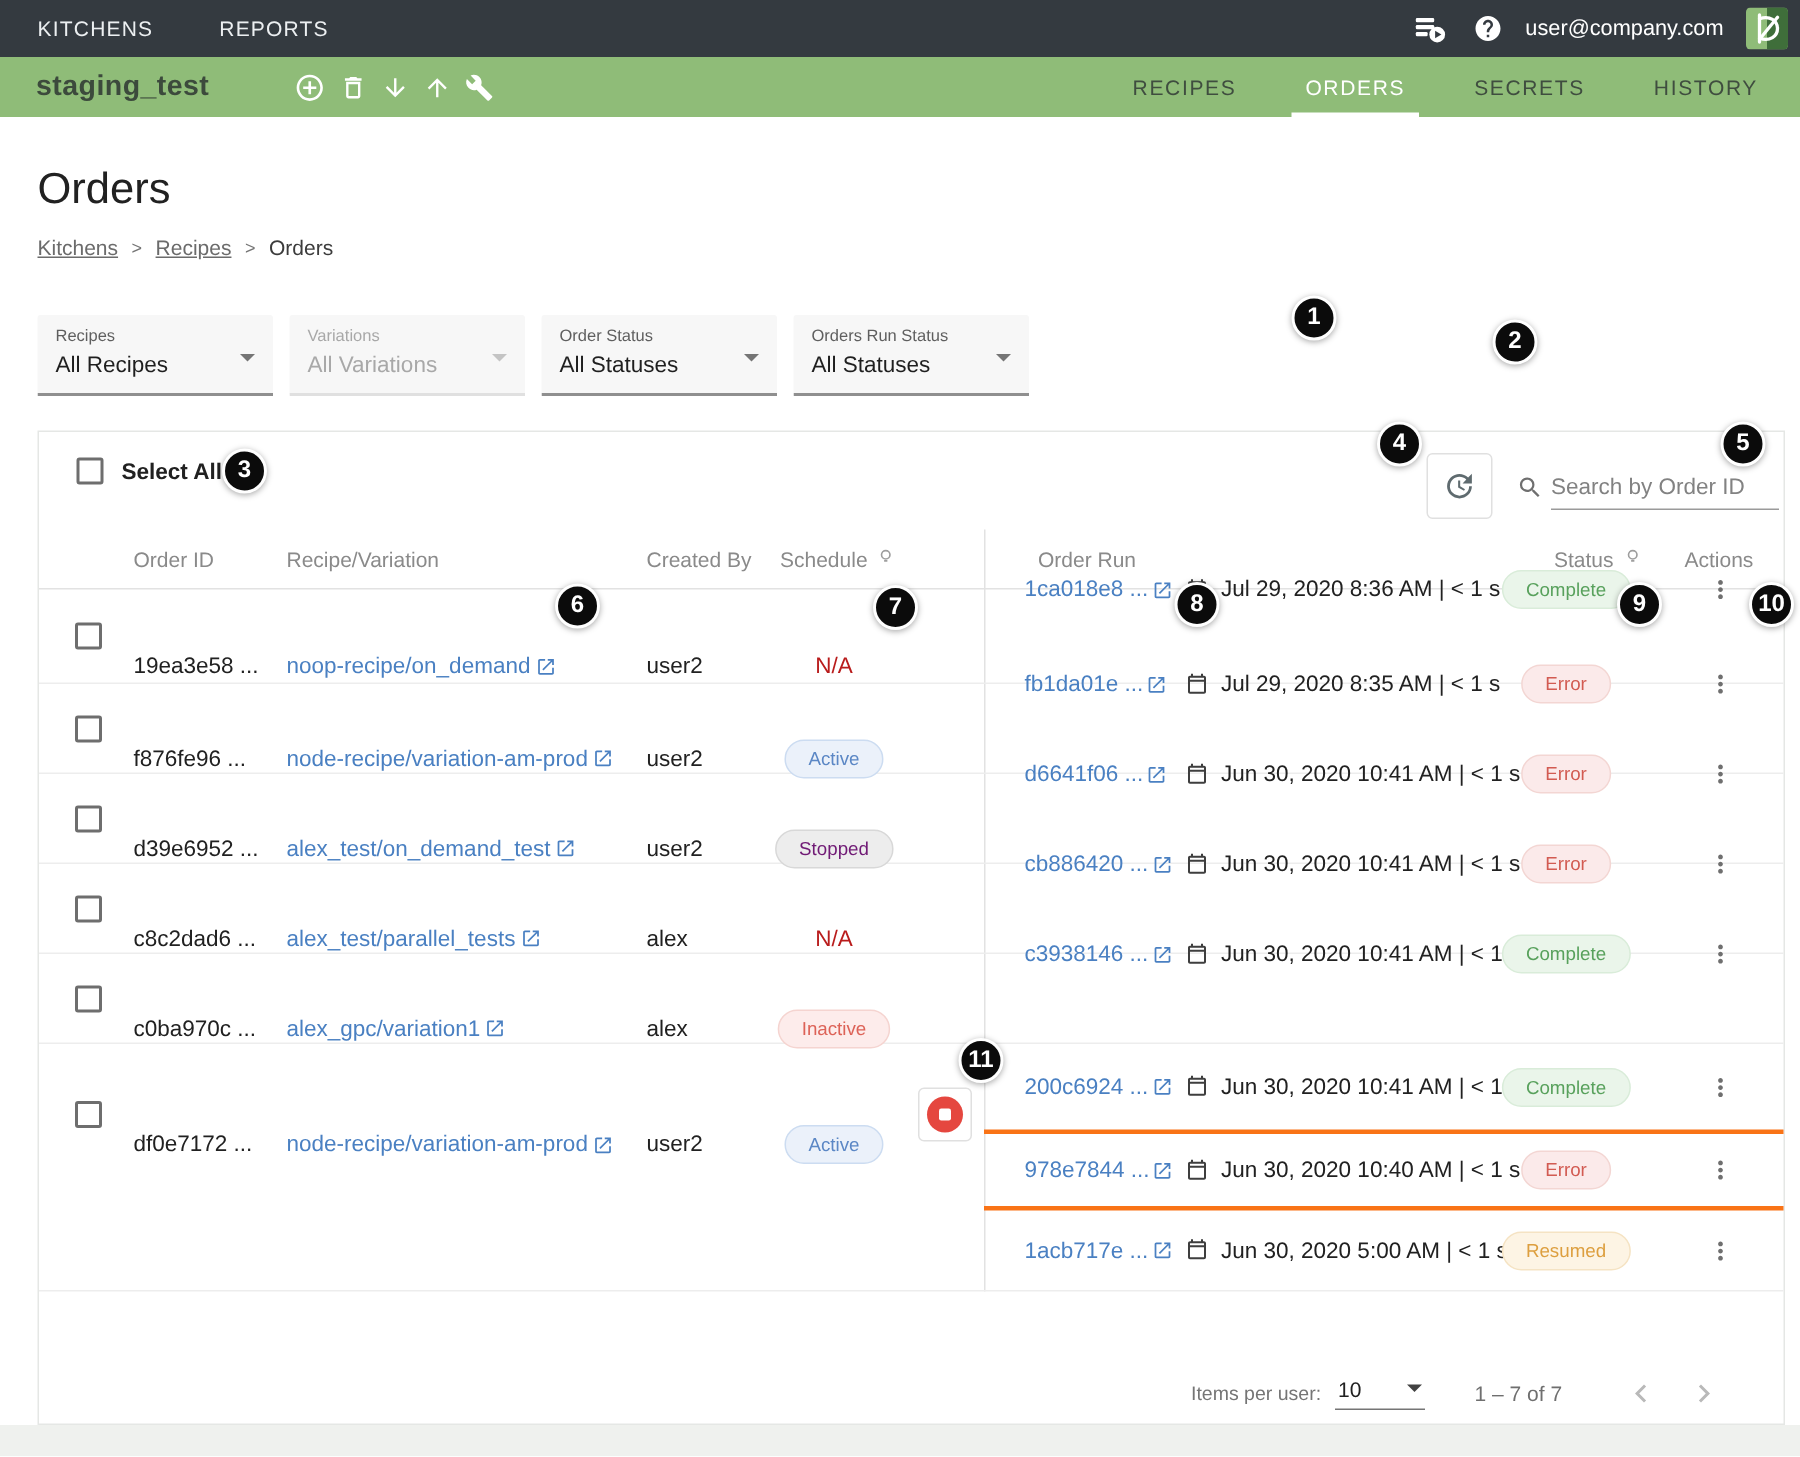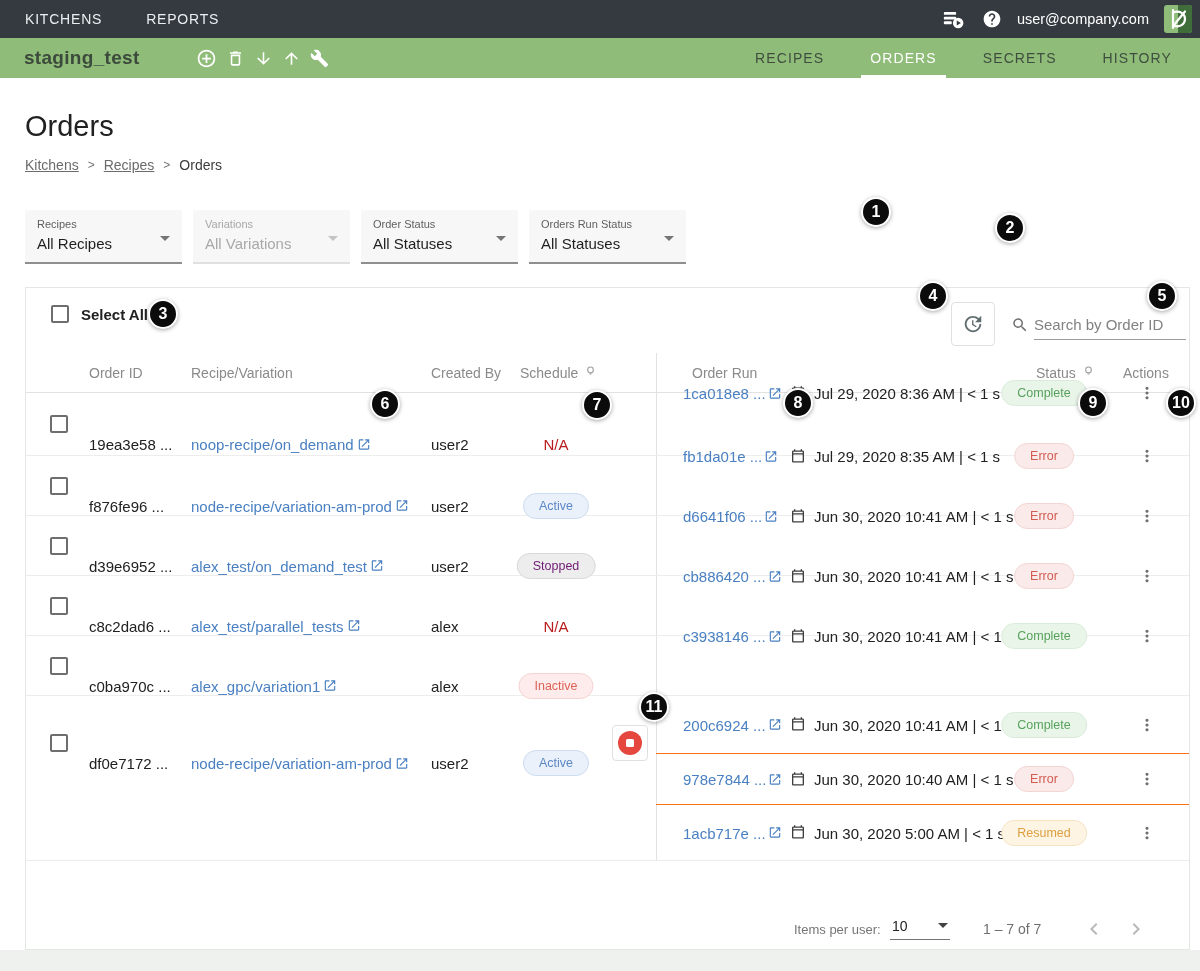--- a/index.html
+++ b/index.html
@@ -88,21 +88,21 @@
   .chip-stopped  { background:#ededed; color:#701a75; border-color:#d8d8d8; }
   .chip-inactive { background:#fdeceb; color:#dd6257; border-color:#f5d4d0; }
 
   .stop-btn { position:absolute; left:586px; top:50%; transform:translateY(-50%); width:36px; height:36px;
               background:#fff; border:1px solid #e0e0e0; border-radius:4px; display:flex; align-items:center; justify-content:center; cursor:pointer; }
   .stop-circle { width:24px; height:24px; border-radius:50%; background:#e5473f; display:flex; align-items:center; justify-content:center; }
   .stop-square { width:8px; height:8px; background:#fff; border-radius:1.5px; }
 
   .runs { position:absolute; left:630px; top:0; right:0; }
   .run-row { position:relative; }
-  .rr-border { border-top:1px solid #f97316;padding-left:30px; }
+  .rr-border { border-top:3px solid #f97316;padding-left:30px; }
   .runlink { position:absolute; left:27px; top:50%; transform:translateY(-50%); display:flex; align-items:center; gap:2px;
              color:#4a80c2; font-size:15px; text-decoration:none; cursor:pointer; }
   .rundate { position:absolute; left:134px; top:50%; transform:translateY(-50%); display:flex; align-items:center; gap:8px;
              font-size:15px; color:#212121; white-space:nowrap; }
   .runstatus { position:absolute; left:388px; top:50%; transform:translate(-50%,-50%); }
   .kebab { position:absolute; left:491px; top:50%; transform:translate(-50%,-50%); background:none; border:none; cursor:pointer; display:flex; }
   .exticon { display:flex; }
 
   
   .pagination { position:absolute; left:0; top:618px; width:100%; height:45px; }

